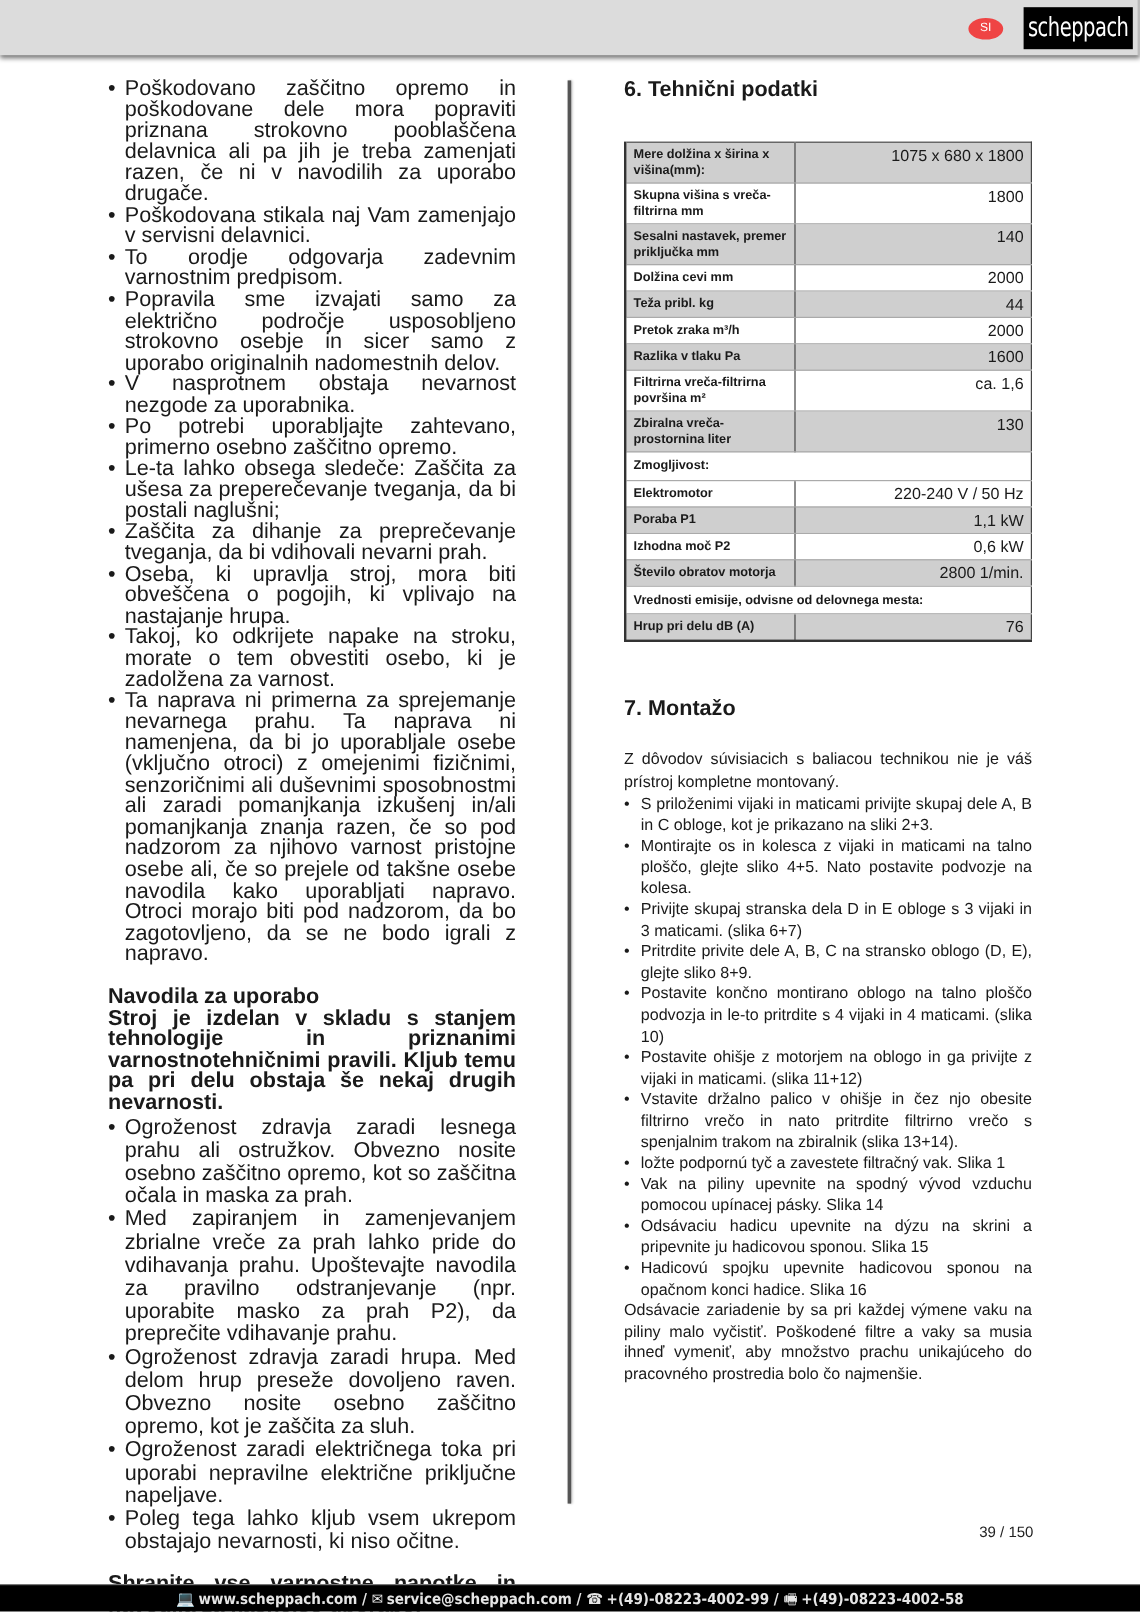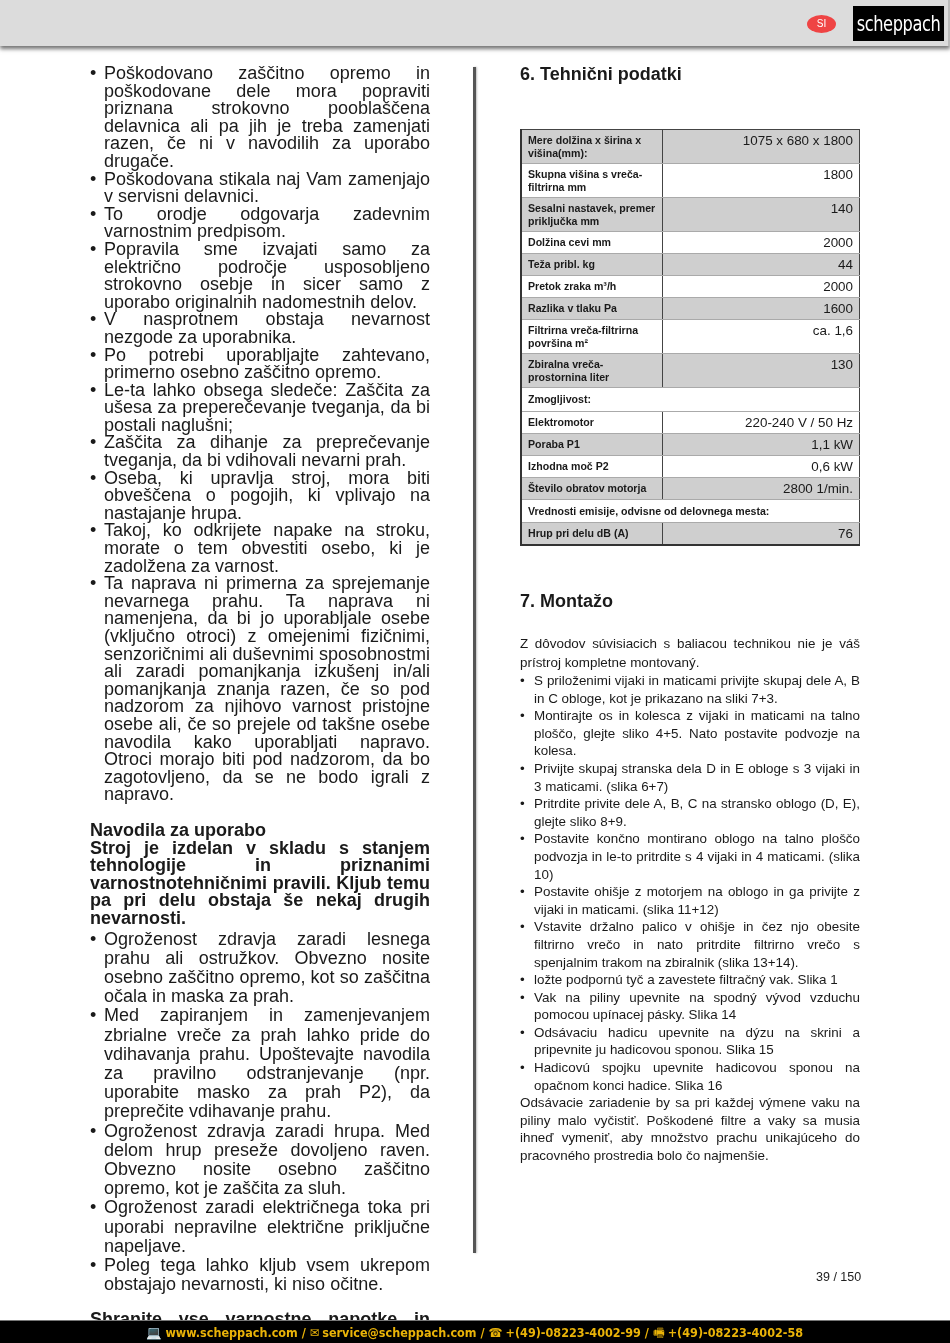--- a/index.html
+++ b/index.html
@@ -43,21 +43,21 @@
   ul.bullets li {
     position: relative; padding-left: 14px; text-align: justify;
   }
   ul.bullets li::before {
     content: "•"; position: absolute; left: 0; top: 0;
   }
   .bold { font-weight: bold; }
   .just { text-align: justify; }
   .sec-title { font-size: 18px; font-weight: bold; margin: 0; line-height: 22px; }
   .spec-table {
-    margin-top: 44px; width: 340px; border-collapse: collapse;
+    margin-top: 33px; width: 340px; border-collapse: collapse;
     border: 1px solid #444; border-bottom: 2px solid #333; border-left: 2px solid #333;
   }
   .spec-table td {
     padding: 2px 6px 2px 6px; vertical-align: top;
     border-bottom: 1px solid #aaa;
   }
   .spec-table td.k {
     width: 128px; font-weight: bold; font-size: 10.6px; line-height: 12.5px;
     border-right: 1px solid #444; padding-top: 4px; padding-bottom: 4px;
   }
@@ -65,21 +65,21 @@
   .spec-table tr.shade td { background: #cfcfcf; }
   .spec-table td.full {
     font-weight: bold; font-size: 10.6px; line-height: 12.5px;
     padding-top: 5px; padding-bottom: 5px;
   }
   .page-num {
     position: absolute; left: 816px; top: 1270px; font-size: 12.5px; color: #222;
   }
   .footer {
     position: absolute; left: 0; top: 1320px; width: 950px; height: 23px;
-    background: #000; color: #eab308; font-size: 12.5px; font-weight: bold;
+    background: #000; color: #e5e5e5; font-size: 12.5px; font-weight: bold;
     line-height: 23px; text-align: center;
     font-family: "DejaVu Sans Condensed", "DejaVu Sans", sans-serif;
     border-top: 1px solid #777;
   }
   .footer span.ic { font-weight: normal; margin-right: 3px; }
 </style>
 </head>
 <body>
 
 <div class="header">
@@ -183,21 +183,21 @@
         <td class="k">Hrup pri delu dB (A)</td>
         <td class="v">76</td>
       </tr>
     </tbody>
   </table>
 
   <h2 class="sec-title" style="margin-top:44px;">7. Montažo</h2>
   <div style="height:22px"></div>
   <div class="just" style="line-height:19px;">Z dôvodov súvisiacich s baliacou technikou nie je váš prístroj kompletne montovaný.</div>
   <ul class="bullets">
-    <li>S priloženimi vijaki in maticami privijte skupaj dele A, B in C obloge, kot je prikazano na sliki 7+3.</li>
+    <li>S priloženimi vijaki in maticami privijte skupaj dele A, B in C obloge, kot je prikazano na sliki 2+3.</li>
     <li>Montirajte os in kolesca z vijaki in maticami na talno ploščo, glejte sliko 4+5. Nato postavite podvozje na kolesa.</li>
     <li>Privijte skupaj stranska dela D in E obloge s 3 vijaki in 3 maticami. (slika 6+7)</li>
     <li>Pritrdite privite dele A, B, C na stransko oblogo (D, E), glejte sliko 8+9.</li>
     <li>Postavite končno montirano oblogo na talno ploščo podvozja in le-to pritrdite s 4 vijaki in 4 maticami. (slika 10)</li>
     <li>Postavite ohišje z motorjem na oblogo in ga privijte z vijaki in maticami. (slika 11+12)</li>
     <li>Vstavite držalno palico v ohišje in čez njo obesite filtrirno vrečo in nato pritrdite filtrirno vrečo s spenjalnim trakom na zbiralnik (slika 13+14).</li>
     <li>ložte podpornú tyč a zavestete filtračný vak. Slika 1</li>
     <li>Vak na piliny upevnite na spodný vývod vzduchu pomocou upínacej pásky. Slika 14</li>
     <li>Odsávaciu hadicu upevnite na dýzu na skrini a pripevnite ju hadicovou sponou. Slika 15</li>
     <li>Hadicovú spojku upevnite hadicovou sponou na opačnom konci hadice. Slika 16</li>

